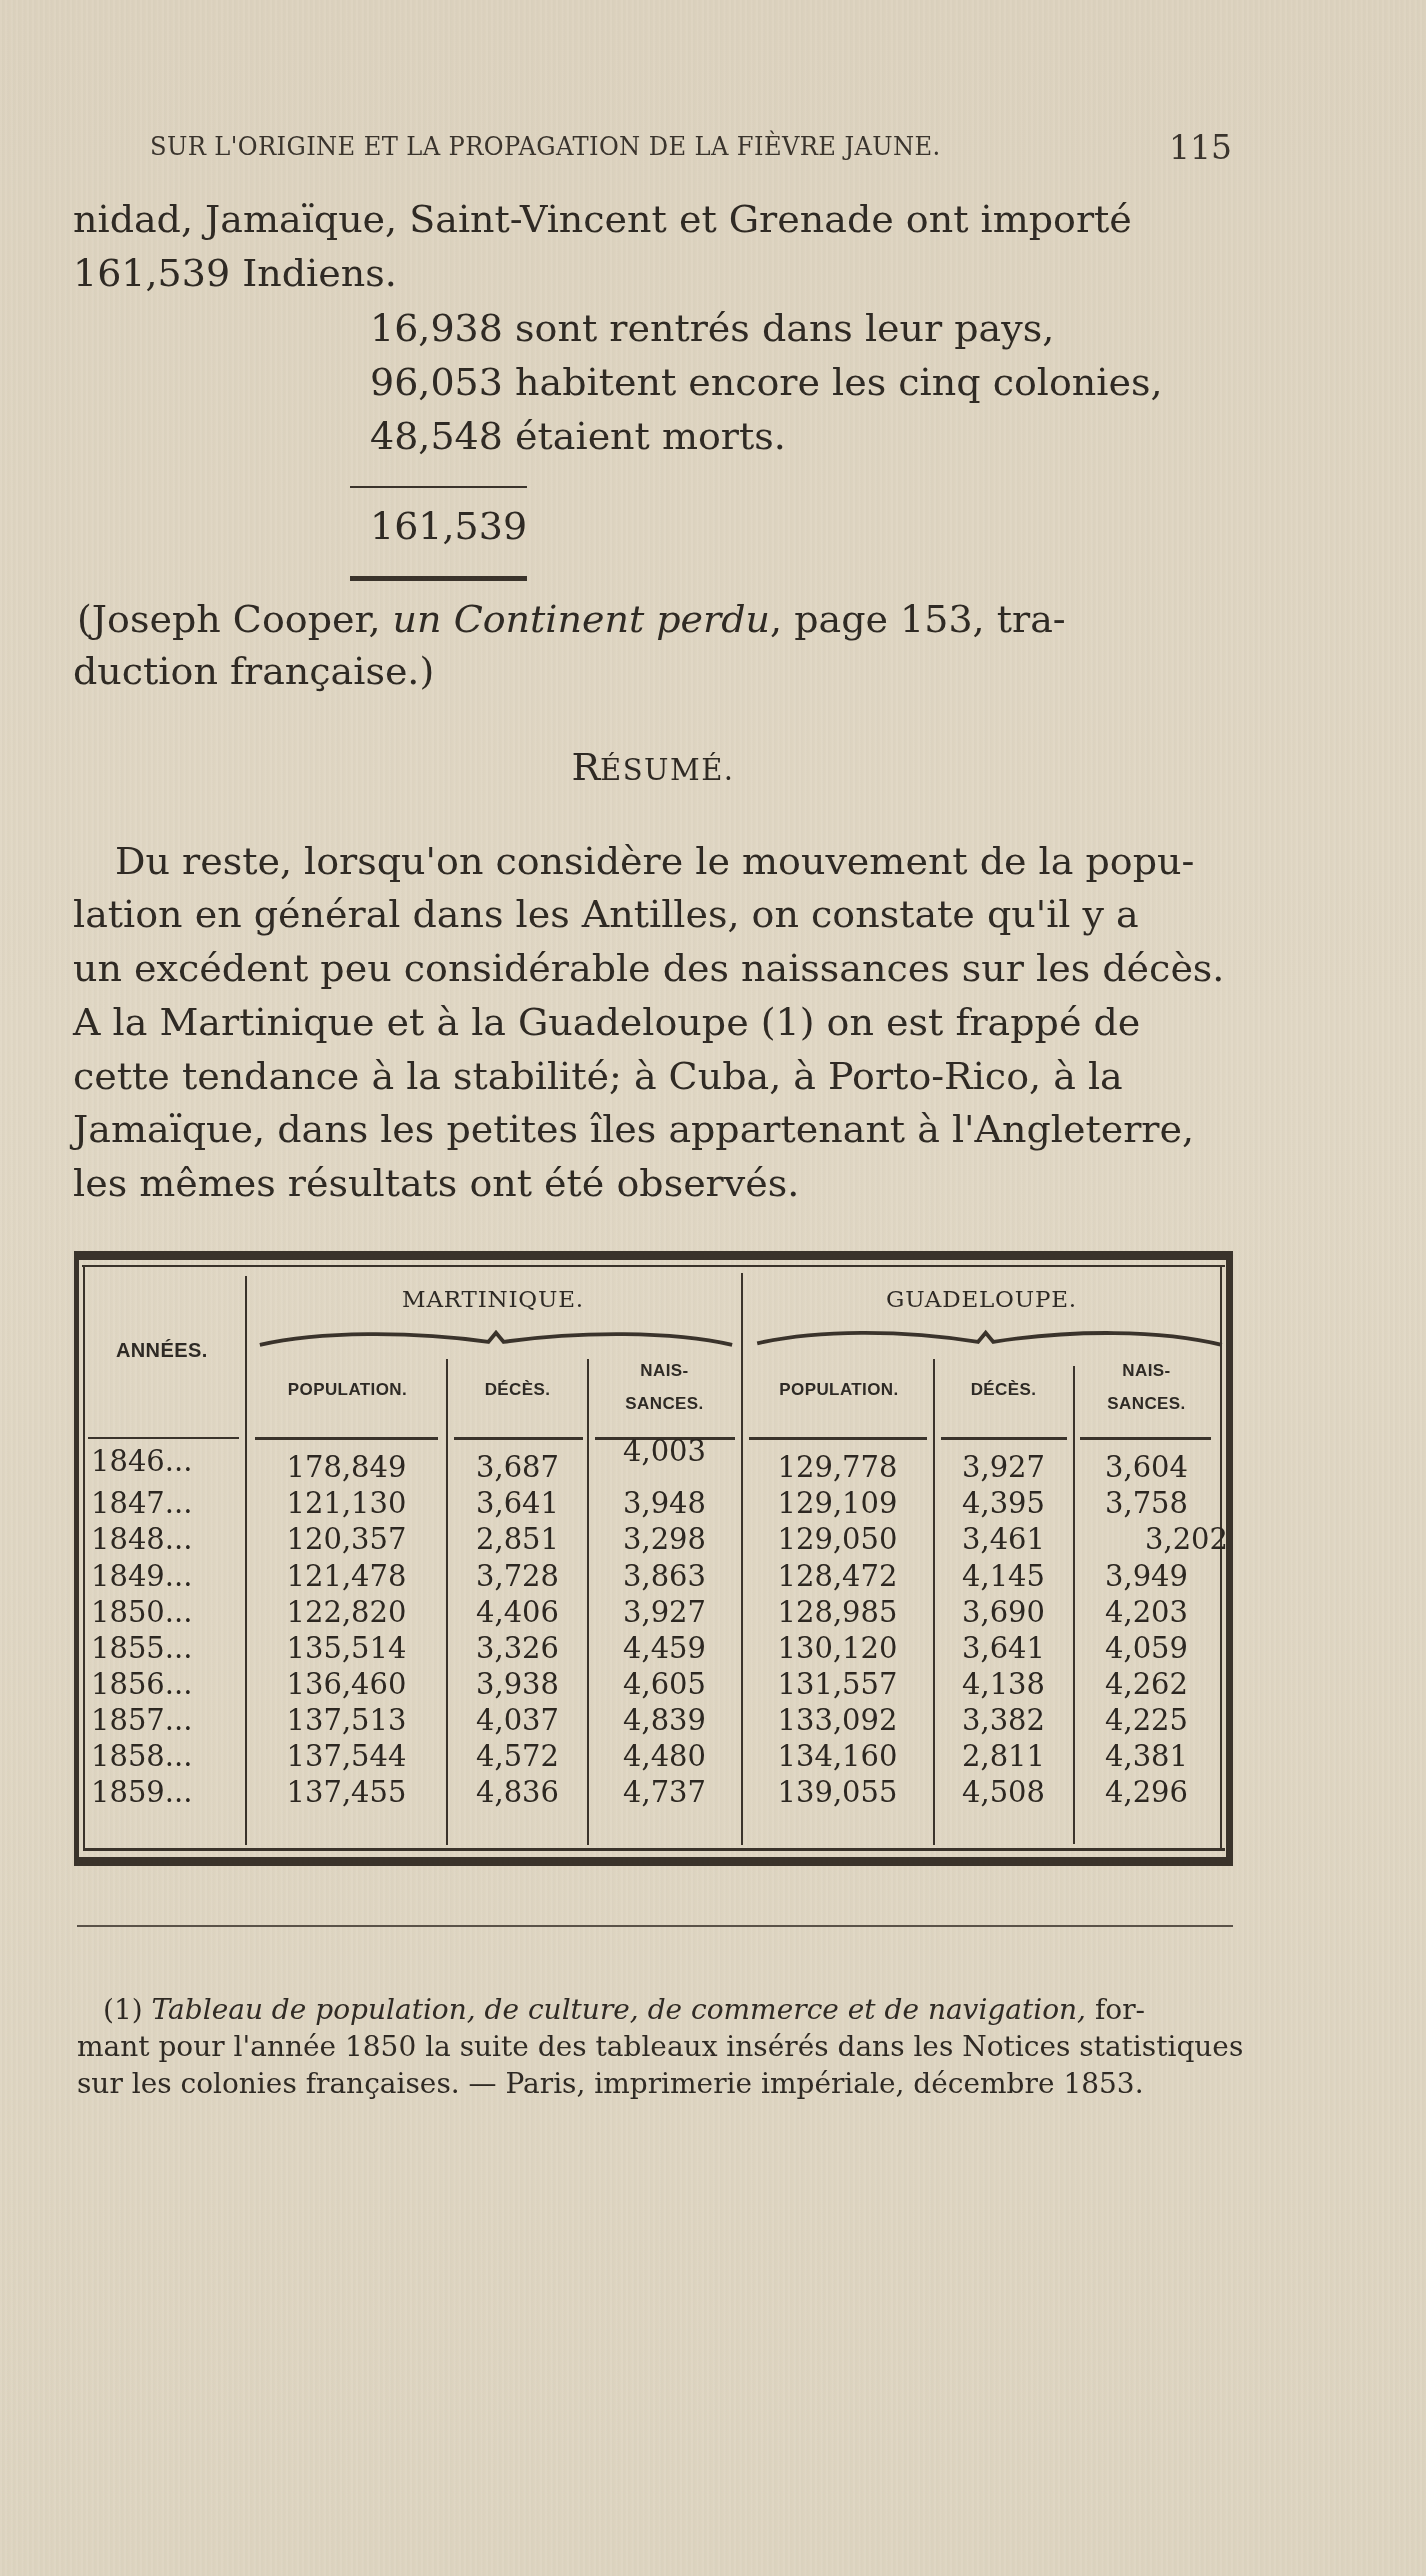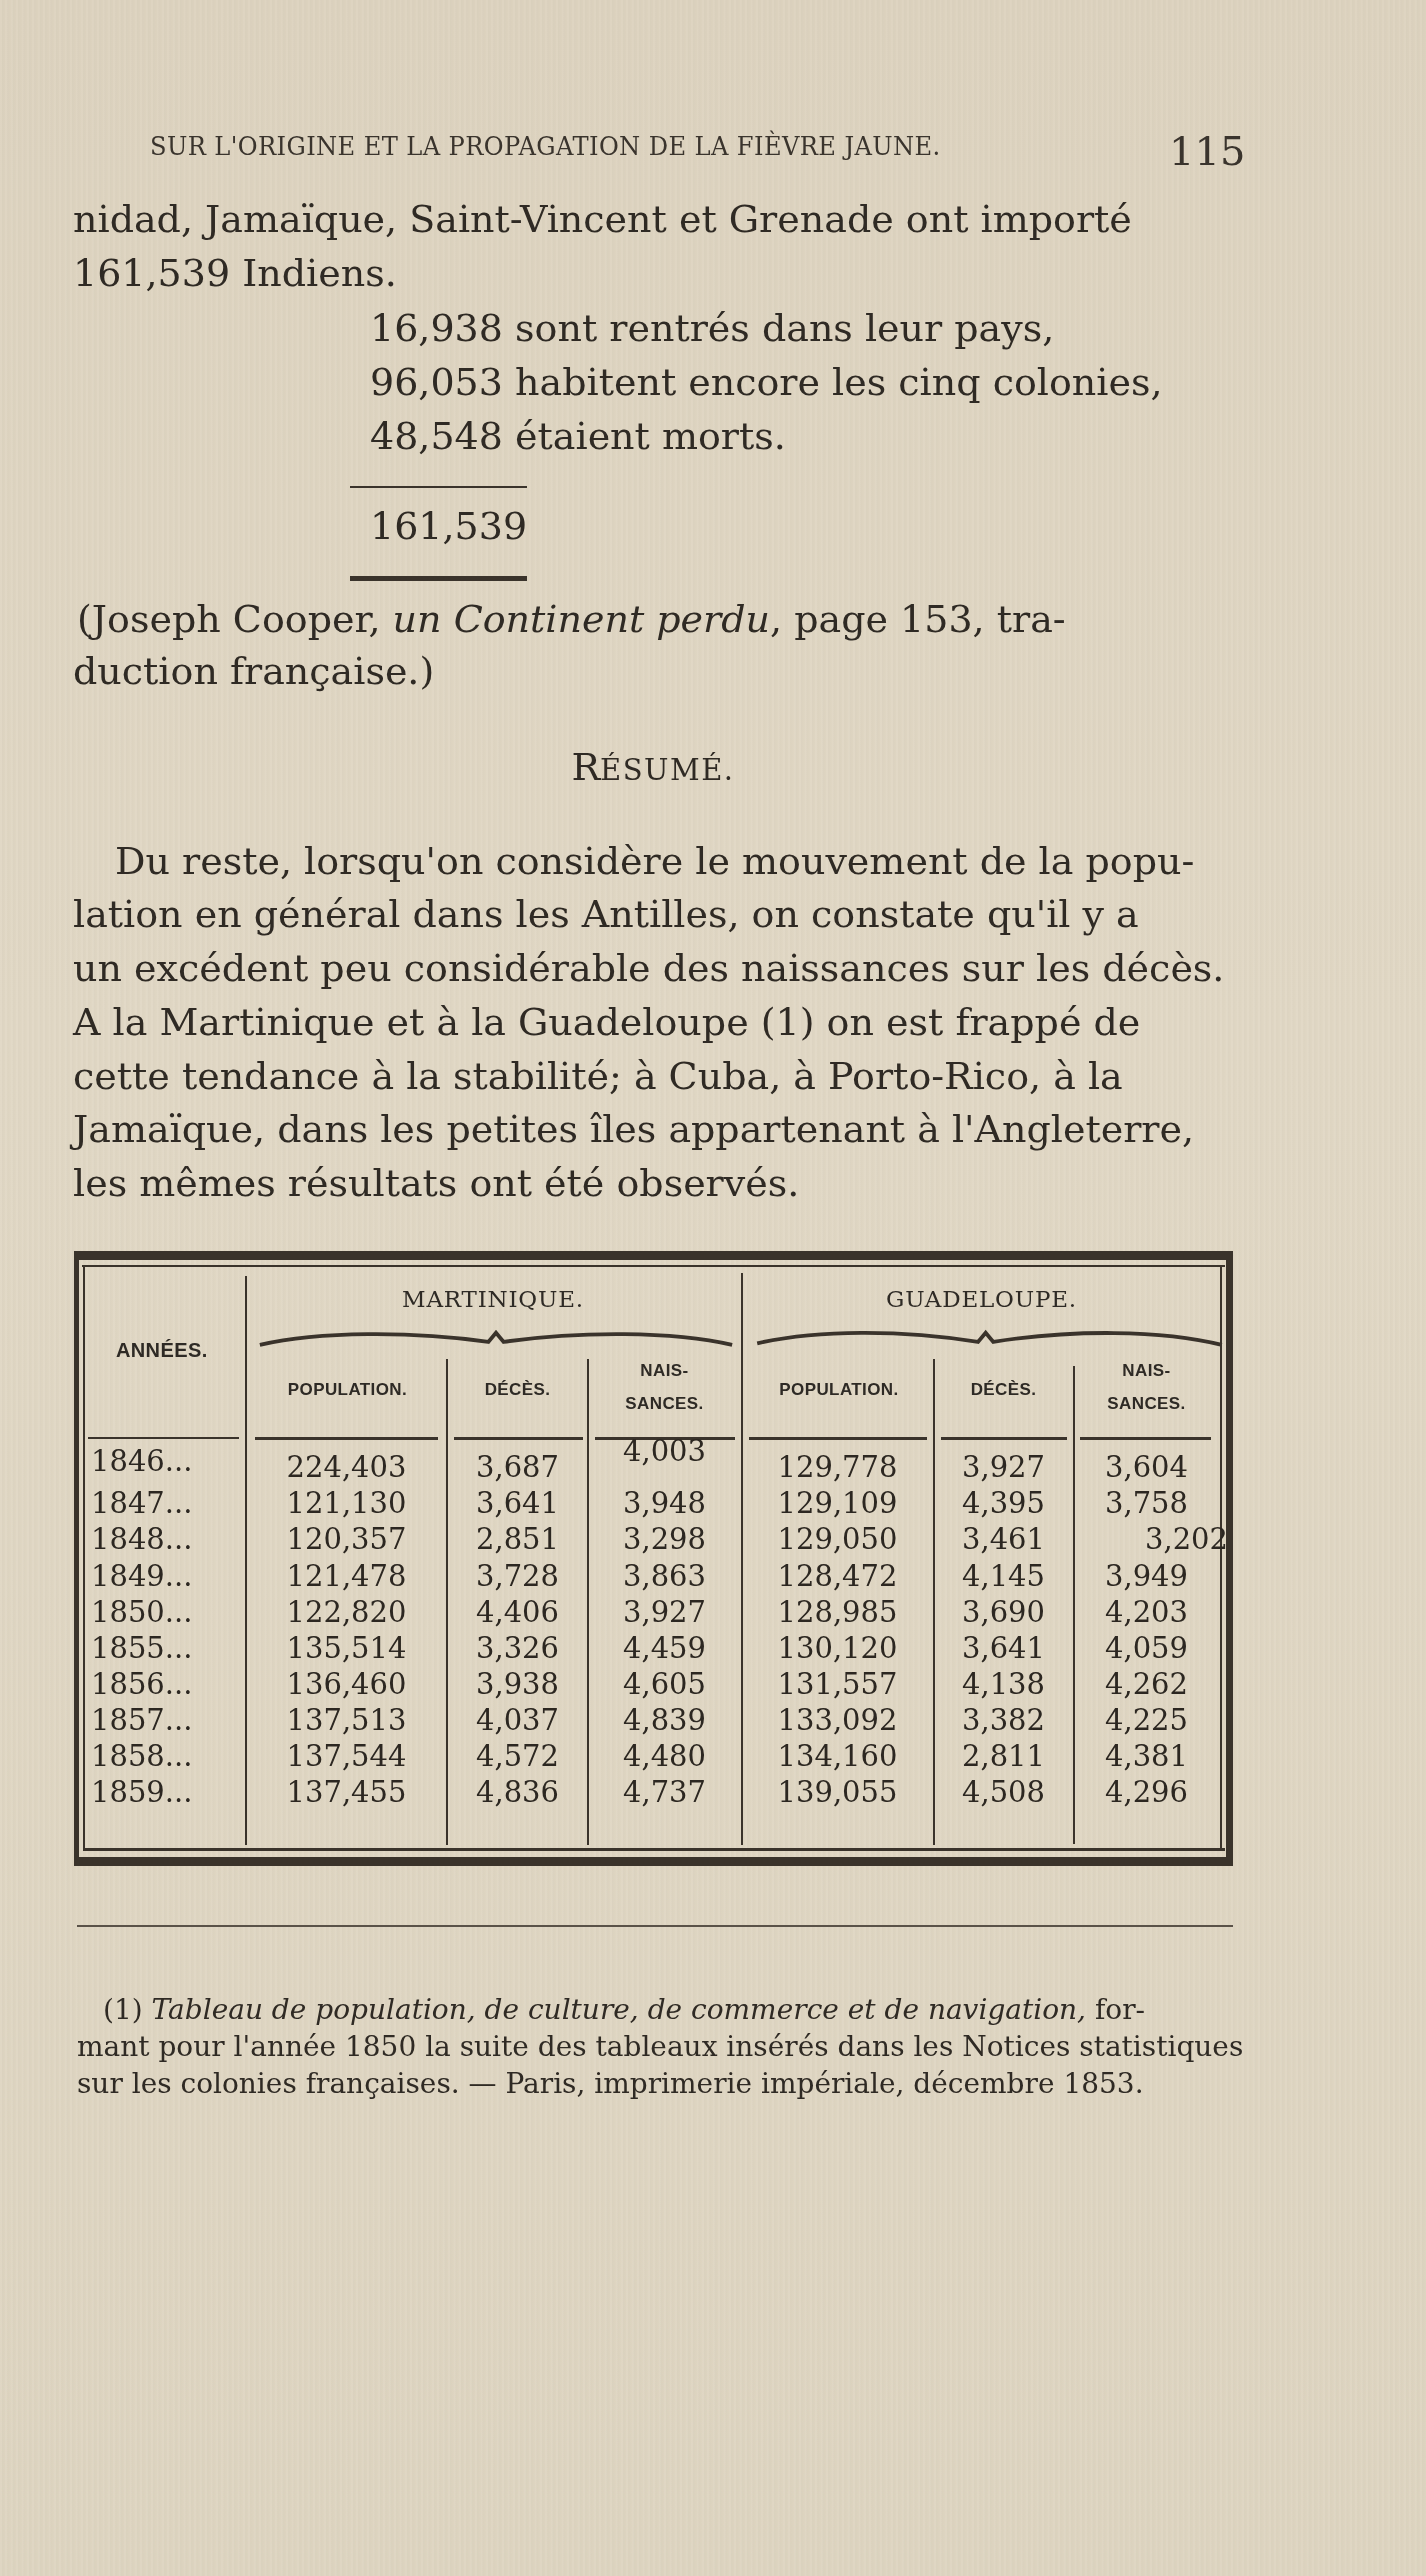--- a/index.html
+++ b/index.html
@@ -10,21 +10,21 @@
       repeating-linear-gradient(90deg, rgba(255,255,255,0.05) 0px, rgba(255,255,255,0.05) 1.5px, rgba(0,0,0,0.012) 2.3px, rgba(255,255,255,0) 5.4px),
       linear-gradient(180deg, #dcd2be 0%, #e0d7c4 40%, #ddd4c0 100%);
     color: #2e2a25;
     font-family: "DejaVu Serif", "Liberation Serif", serif;
   }
   .abs { position: absolute; white-space: nowrap; }
   .running-head {
     left: 150px; top: 131px; font-size: 26px; letter-spacing: 0.4px;
     transform: scaleX(0.93); transform-origin: left top; color: #3a342d;
   }
-  .page-number { left: 1169px; top: 128px; font-size: 40px; color: #3a342d; }
+  .page-number { left: 1169px; top: 128px; font-size: 33px; color: #3a342d; }
   .body-line {
     left: 73px; font-size: 38px; line-height: 54px; color: #2f2a24;
     transform-origin: left top;
   }
   .indent-line { left: 370px; font-size: 38px; line-height: 54px; color: #2f2a24; transform-origin: left top; }
   .italic { font-style: italic; }
   .rule { position: absolute; background: #3a332b; }
   .section-title { left: 0; width: 1306px; text-align: center; top: 745px; font-size: 38px; color: #2f2a24; }
   .section-title .sc { font-size: 29px; letter-spacing: 1.5px; }
 
@@ -149,21 +149,21 @@
   <div class="hline" style="left:14px; width:151px; top:186px; height:2.3px;"></div>
   <div class="hline" style="left:181px; width:183px; top:186px;"></div>
   <div class="hline" style="left:380px; width:129px; top:186px;"></div>
   <div class="hline" style="left:521px; width:140px; top:186px;"></div>
   <div class="hline" style="left:675px; width:178px; top:186px;"></div>
   <div class="hline" style="left:867px; width:126px; top:186px;"></div>
   <div class="hline" style="left:1006px; width:131px; top:186px;"></div>
 
   <div id="table-rows">
       <div class="cell year" style="left: 17px; width: 154px; top: 192px;">1846...</div>
-      <div class="cell" style="left: 174px; width: 197px; top: 198px;">224,403</div>
+      <div class="cell" style="left: 174px; width: 197px; top: 198px;">178,849</div>
       <div class="cell" style="left: 375px; width: 137px; top: 198px;">3,687</div>
       <div class="cell" style="left: 516px; width: 149px; top: 182px;">4,003</div>
       <div class="cell" style="left: 670px; width: 187px; top: 198px;">129,778</div>
       <div class="cell" style="left: 862px; width: 135px; top: 198px;">3,927</div>
       <div class="cell" style="left: 1002px; width: 141px; top: 198px;">3,604</div>
       <div class="cell year" style="left: 17px; width: 154px; top: 234px;">1847...</div>
       <div class="cell" style="left: 174px; width: 197px; top: 234px;">121,130</div>
       <div class="cell" style="left: 375px; width: 137px; top: 234px;">3,641</div>
       <div class="cell" style="left: 516px; width: 149px; top: 234px;">3,948</div>
       <div class="cell" style="left: 670px; width: 187px; top: 234px;">129,109</div>

